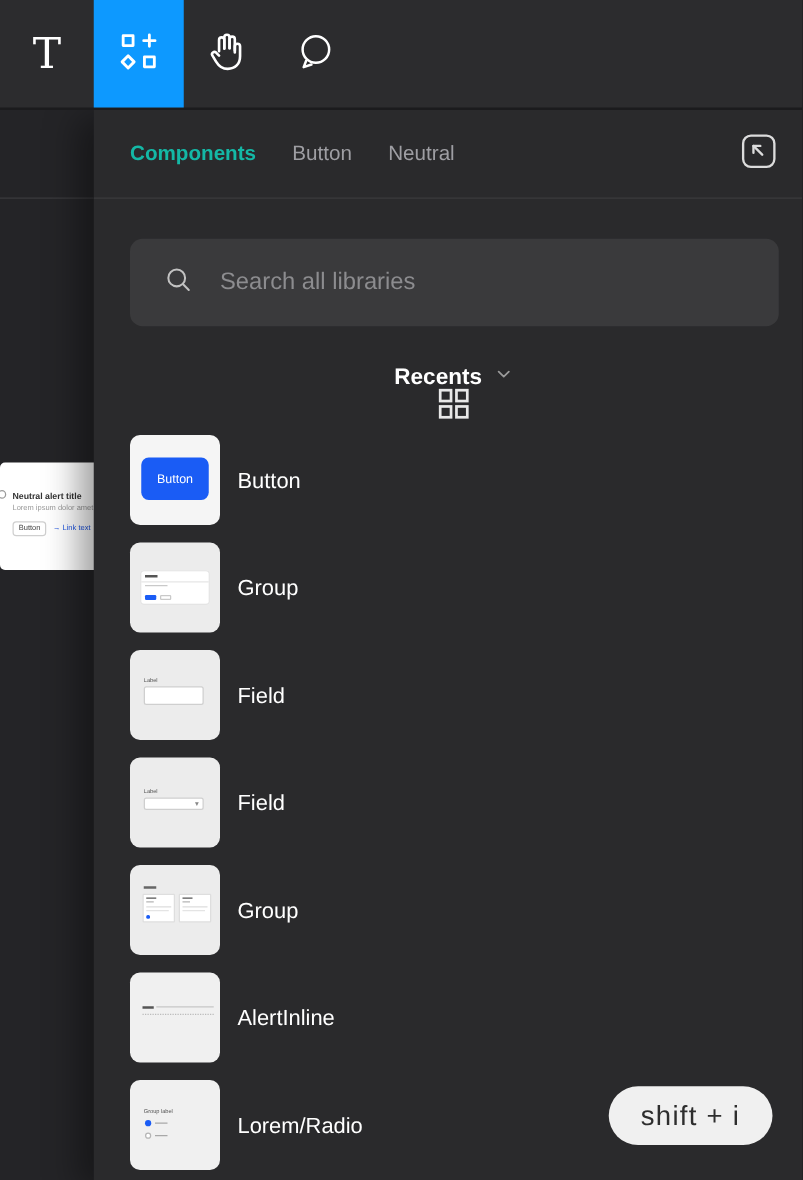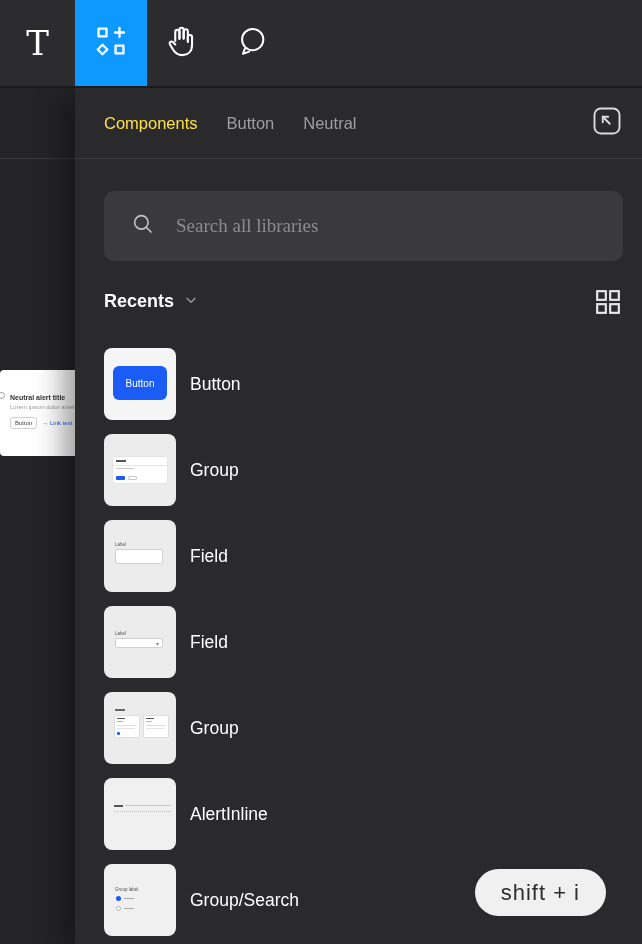--- a/index.html
+++ b/index.html
@@ -23,29 +23,29 @@
   .alert-body  { font-size:6px; color:#9a9a9a; white-space:nowrap; margin-top:3px; }
   .alert-actions { display:flex; align-items:center; gap:5px; margin-top:7px; }
   .alert-btn { font-size:6px; color:#444; border:1px solid #cfcfcf; border-radius:3px; padding:2px 4px; background:#fff; white-space:nowrap; }
   .alert-link { font-size:6px; color:#2257e0; white-space:nowrap; }
 
   
   .panel { position:absolute; top:88px; left:75px; width:567px; height:856px; background:#2a2a2c; box-shadow:-12px 6px 26px rgba(0,0,0,0.38); z-index:20; }
   .panel-header { height:71px; display:flex; align-items:center; padding:0 18px 0 29px; border-bottom:1px solid rgba(255,255,255,0.08); }
   .tabs { display:flex; gap:29px; align-items:center; flex:1; }
   .tab { font-size:16.5px; color:#9e9ea3; cursor:pointer; }
-  .tab.active { color:#fde047; font-weight:400; }
+  .tab.active { color:#14b8a6; font-weight:700; }
   .popout-btn { width:34px; height:34px; display:flex; align-items:center; justify-content:center; cursor:pointer; }
 
   .search-box { margin:32px 19px 0 29px; height:70px; background:#3a3a3c; border-radius:10px; display:flex; align-items:center; padding:0 20px 0 26px; }
   .search-box svg { flex:0 0 auto; }
-  .search-input { flex:1; margin-left:20px; background:transparent; border:none; outline:none; font-size:19px; color:#dddddd; font-family:Liberation Serif, serif; }
+  .search-input { flex:1; margin-left:20px; background:transparent; border:none; outline:none; font-size:19px; color:#dddddd; font-family:Liberation Sans, sans-serif; }
   .search-input::placeholder { color:#8c8c8f; }
 
-  .section-row { margin:30px 21px 0 29px; height:28px; display:flex; align-items:flex-start; justify-content:space-between; }
+  .section-row { margin:30px 21px 0 29px; height:28px; display:flex; align-items:center; justify-content:space-between;flex-direction:column; }
   .section-left { display:flex; align-items:center; gap:10px; cursor:pointer; }
   .section-title { font-size:18px; font-weight:700; color:#ffffff; }
   .grid-btn { width:26px; height:26px; display:flex; align-items:center; justify-content:center; cursor:pointer; }
 
   .comp-list { margin-top:22px; }
   .comp-row { height:86px; display:flex; align-items:center; padding-left:29px; cursor:pointer; }
   .thumb { width:72px; height:72px; border-radius:8px; background:#ececec; position:relative; overflow:hidden; flex:0 0 auto; }
   .comp-label { margin-left:14px; font-size:17.5px; color:#ffffff; }
 
   
@@ -71,21 +71,21 @@
   .mini-card .c3 { position:absolute; left:2px; top:9px; width:20px; height:1px; background:#ddd; }
   .mini-card .c4 { position:absolute; left:2px; top:12px; width:18px; height:1px; background:#e4e4e4; }
   .mini-card .dot-blue { position:absolute; left:2px; bottom:2.5px; width:2.5px; height:2.5px; border-radius:50%; background:#1a5cf5; }
   .thumb-radio { background:#f0f0f0; }
   .radio-row { position:absolute; left:12px; display:flex; align-items:center; gap:3px; }
   .radio-dot { width:5px; height:5px; border-radius:50%; }
   .radio-dot.on { background:#1a5cf5; }
   .radio-dot.off { background:#fff; border:1px solid #b5b5b5; }
   .radio-line { width:10px; height:1.2px; background:#a8a8a8; }
 
-  .shortcut-pill { position:absolute; right:36px; bottom:28px; height:47px; border-radius:24px; background:#f0f0f0; color:#2e2e2e; font-size:22px; display:flex; align-items:center; padding:0 26px; letter-spacing:1px; }
+  .shortcut-pill { position:absolute; right:24px; bottom:28px; height:47px; border-radius:24px; background:#f0f0f0; color:#2e2e2e; font-size:22px; display:flex; align-items:center; padding:0 26px; letter-spacing:1px; }
 </style>
 </head>
 <body>
 
 <div class="stage">
 
   <div class="toolbar">
     <div class="tool tool-text">
       <span class="glyph">T</span>
     </div>
@@ -258,21 +258,21 @@
           <span class="mini-label" style="top:23px;">Group label</span>
           <div class="radio-row" style="top:32px;">
             <span class="radio-dot on"></span>
               <span class="radio-line"></span>
           </div>
           <div class="radio-row" style="top:42px;">
             <span class="radio-dot off"></span>
               <span class="radio-line"></span>
           </div>
         </div>
-        <span class="comp-label">Group/Search</span>
+        <span class="comp-label">Lorem/Radio</span>
       </div>
 
     </div>
 
     <div class="shortcut-pill">shift + i</div>
 
   </div>
 </div>
 
 </body></html>

